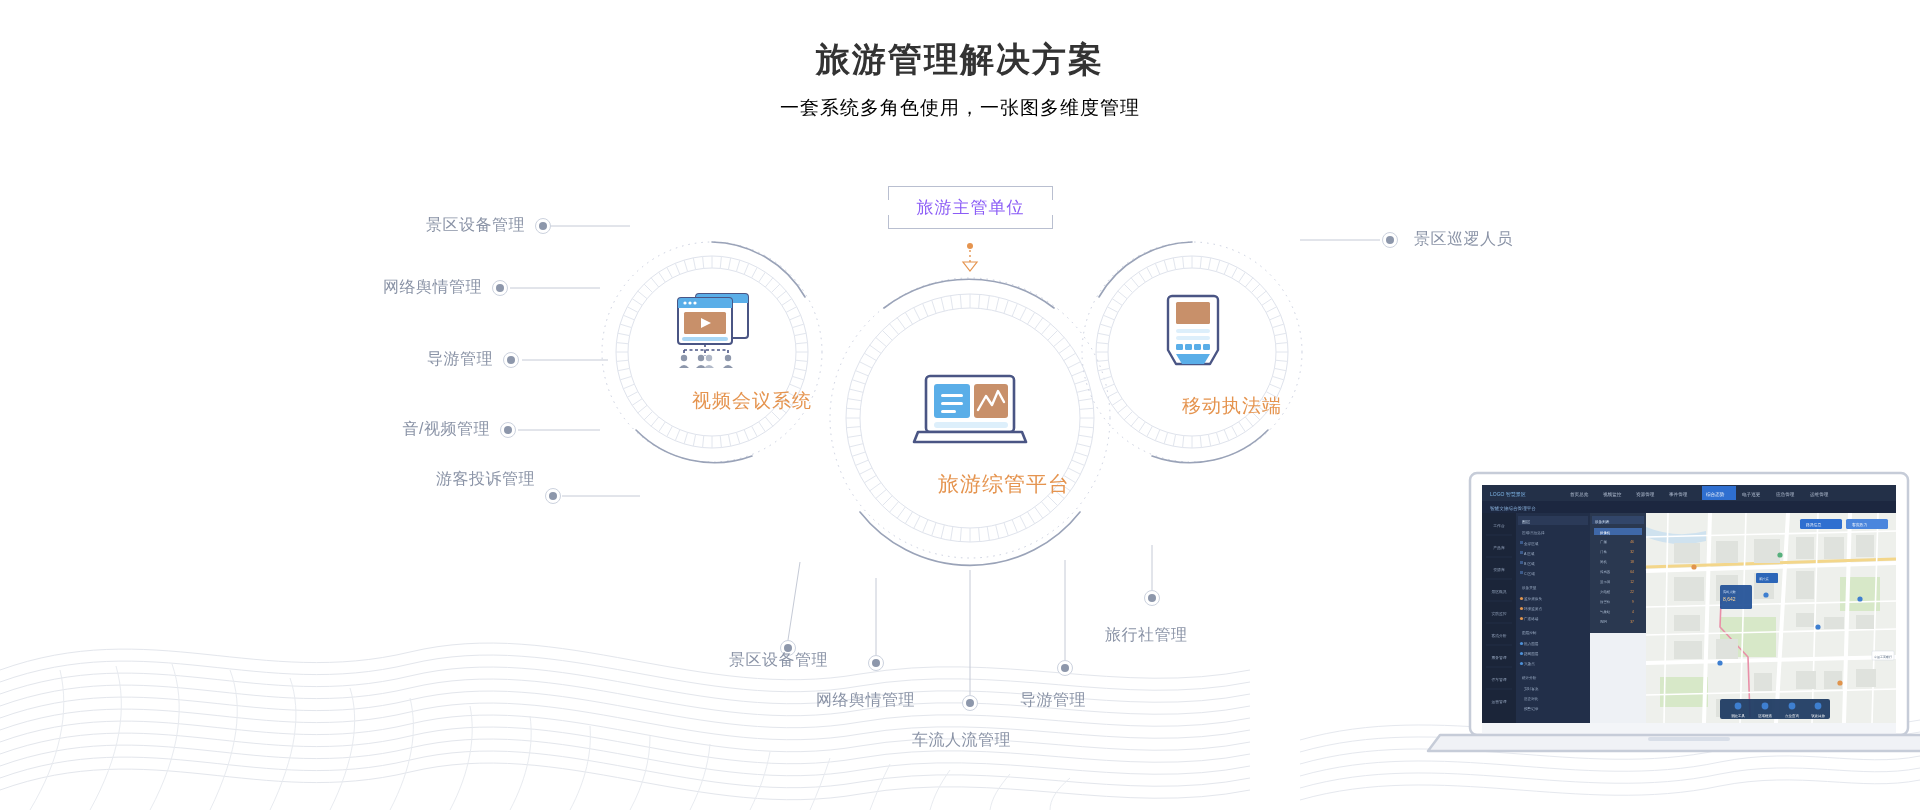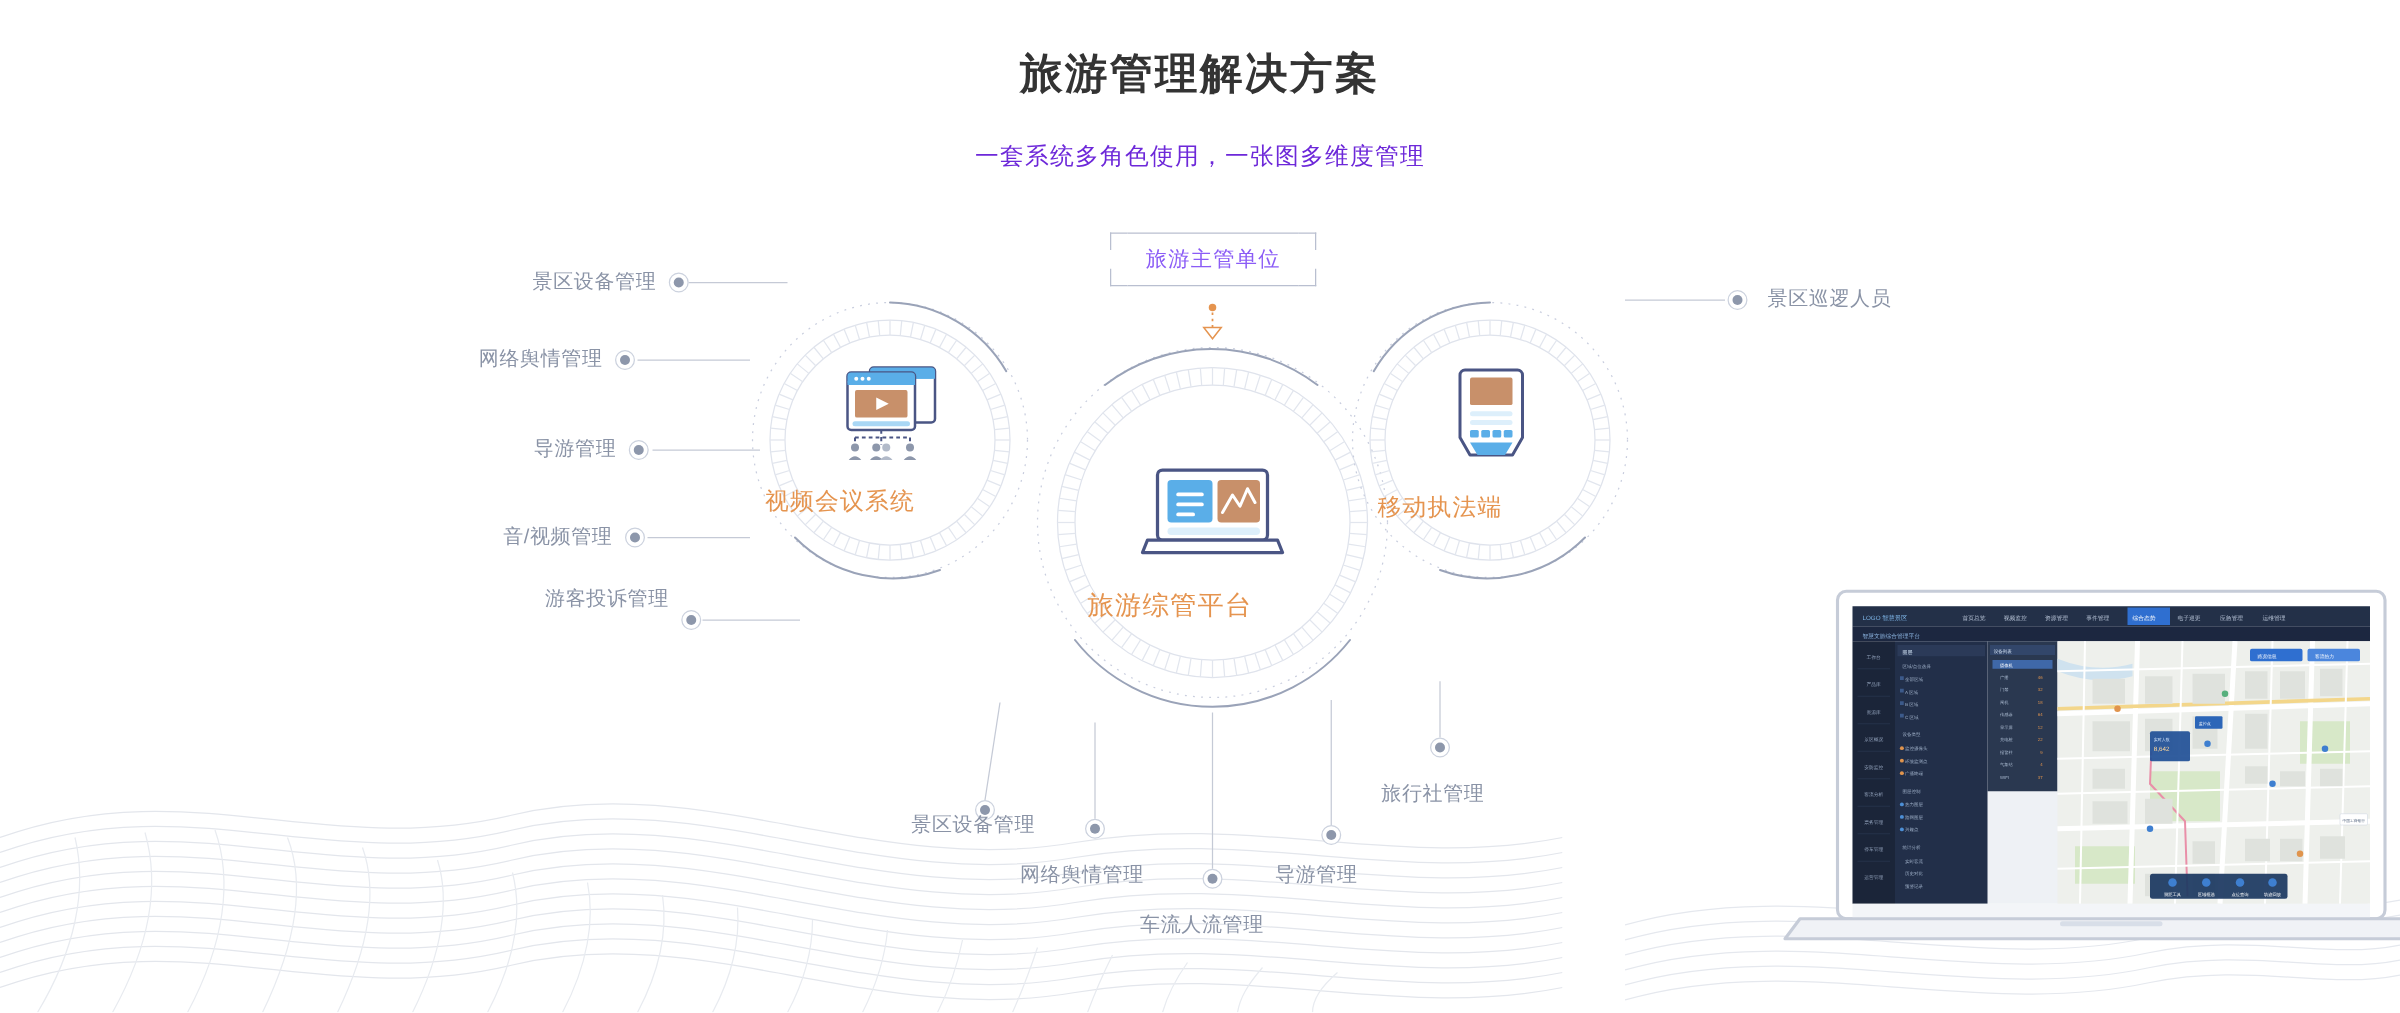--- a/index.html
+++ b/index.html
@@ -14,21 +14,21 @@
   .bg-wave { position:absolute; left:0; bottom:0; width:1250px; height:330px; pointer-events:none; z-index:0; }
   .bg-wave-right { position:absolute; right:0; bottom:0; width:620px; height:230px; pointer-events:none; z-index:0; }
 
   
   .header { position:absolute; top:0; left:0; width:1920px; text-align:center; z-index:5; }
   .page-title {
     font-size:34px; font-weight:bold; color:#333333; letter-spacing:2px;
     margin-top:38px; line-height:1.25;
   }
   .page-subtitle {
-    font-size:19px; color:#6d28d9; letter-spacing:1px; margin-top:31px;
+    font-size:19px; color:#000000; letter-spacing:1px; margin-top:14px;
   }
 
   
   .diagram { position:absolute; top:0; left:0; width:1920px; height:810px; z-index:3; }
   .svg-layer { position:absolute; top:0; left:0; width:1920px; height:810px; }
 
   
   .authority-box {
     position:absolute; left:888px; top:186px; width:165px; height:43px;
     display:flex; align-items:center; justify-content:center;
@@ -38,21 +38,21 @@
   .authority-box .corner { position:absolute; width:14px; height:14px; border-color:#b9bfd0; border-style:solid; border-width:0; }
   .authority-box .c-tl { left:0; top:0; border-left-width:1px; border-top-width:1px; }
   .authority-box .c-tr { right:0; top:0; border-right-width:1px; border-top-width:1px; }
   .authority-box .c-bl { left:0; bottom:0; border-left-width:1px; border-bottom-width:1px; }
   .authority-box .c-br { right:0; bottom:0; border-right-width:1px; border-bottom-width:1px; }
   .authority-box .edge-t { position:absolute; left:14px; right:14px; top:0; height:1px; background:#b9bfd0; }
   .authority-box .edge-b { position:absolute; left:14px; right:14px; bottom:0; height:1px; background:#b9bfd0; }
 
   
   .node-caption {
-    position:absolute; text-align:left; font-size:19px; color:#e5944f;
+    position:absolute; text-align:right; font-size:19px; color:#e5944f;
     letter-spacing:1px; white-space:nowrap; z-index:6;
   }
   .node-caption.big { font-size:21px; }
 
   
   .node-icon { position:absolute; z-index:6; }
 
   
   .lbl {
     position:absolute; font-size:16px; color:#8a93a6; white-space:nowrap; z-index:6;

